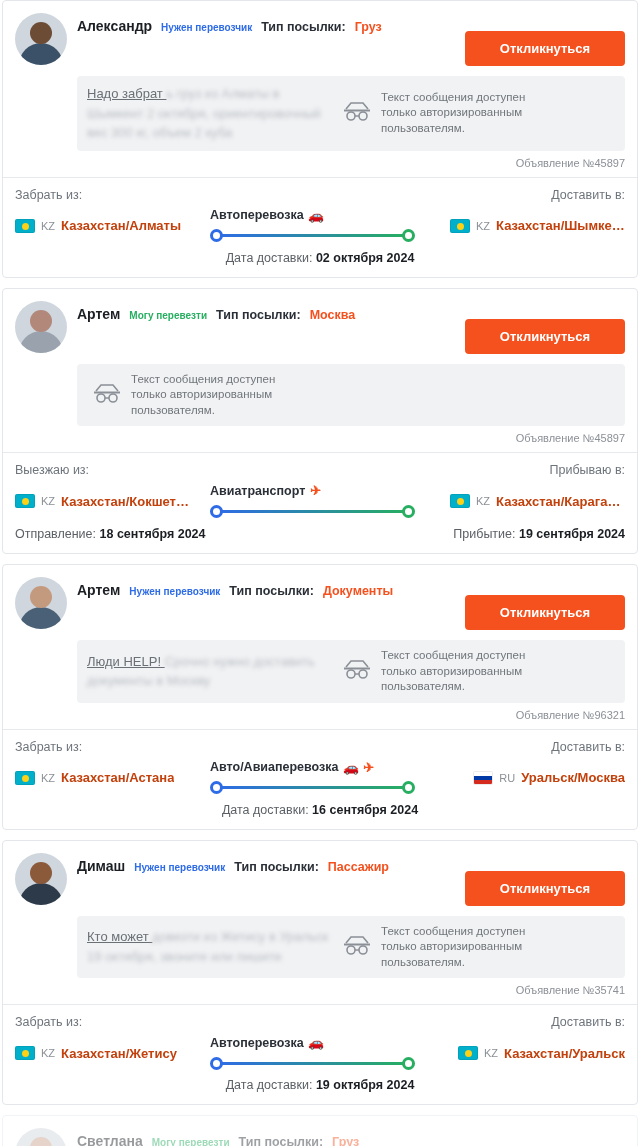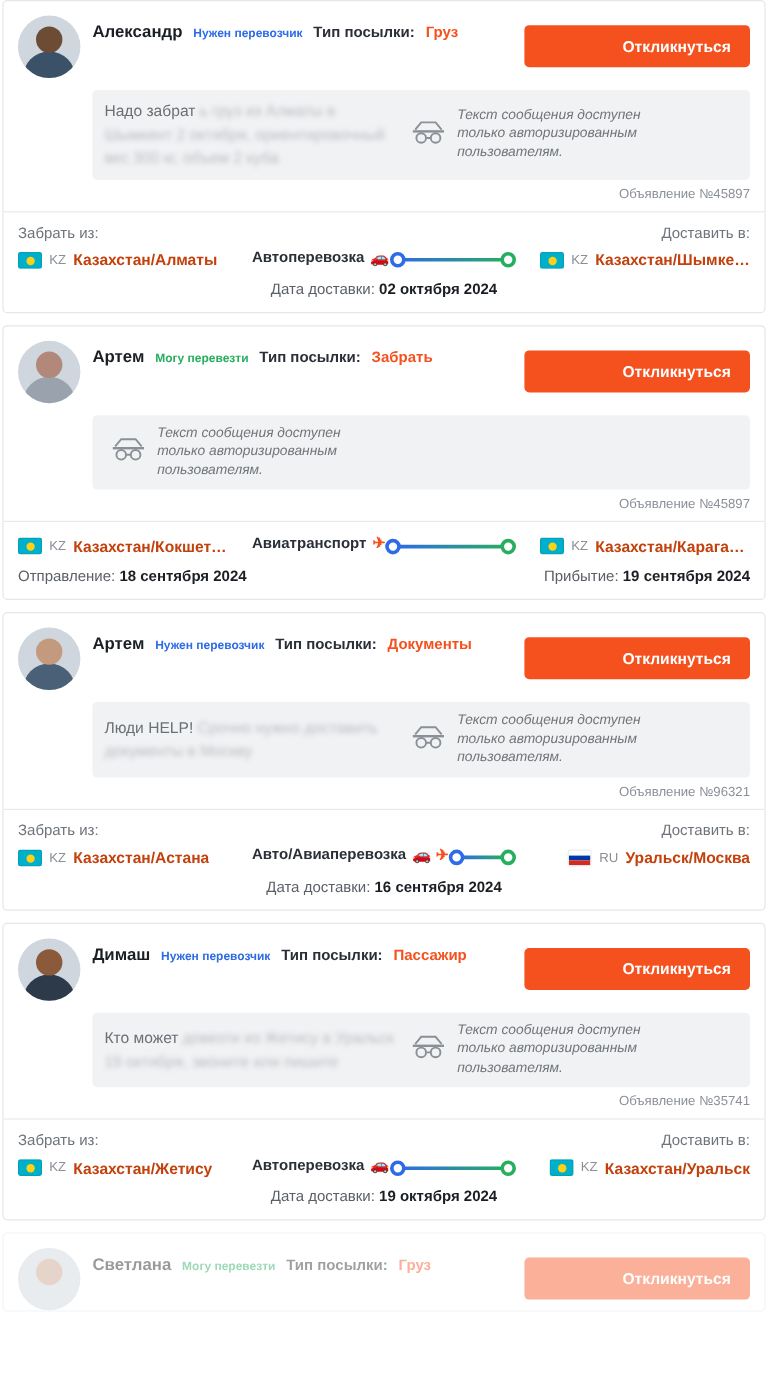--- a/index.html
+++ b/index.html
@@ -89,64 +89,63 @@
 
   .respond-btn {
     flex: 0 0 auto;
     background: #f4511e;
     color: #fff;
     border: none;
     border-radius: 4px;
     font-size: 13px;
     font-weight: bold;
     padding: 10px 16px;
-    width: 188px;
-    text-align: right;
+    width: 160px;
+    text-align: center;
     cursor: pointer;
     font-family: "Liberation Sans", sans-serif;
-    margin-top: 8px;
+    margin-top: 18px;
   }
 
   .msg-block {
     margin: 10px 12px 0 74px;
     background: #f1f2f4;
     border-radius: 4px;
     min-height: 52px;
     display: flex;
     align-items: center;
     position: relative;
     padding: 8px 10px;
   }
   .msg-text {
     font-size: 13px;
     color: #9aa0a6;
     line-height: 1.5;
     flex: 1 1 auto;
     filter: blur(0px);
     max-width: 250px;
   }
-  .msg-text .sharp { color: #6b7076; }
+  .msg-text .sharp { color: #6b7076; text-decoration: underline; }
   .msg-text .blurred {
     color: #b9bdc2;
     filter: blur(2.2px);
   }
   .msg-overlay {
     display: flex;
     align-items: center;
     gap: 8px;
     flex: 0 0 auto;
     margin-left: 4px;
   }
   .incognito-icon { width: 32px; height: 22px; }
   .msg-note {
     font-size: 11.5px;
     color: #70757a;
     line-height: 1.35;
     width: 180px;
-    font-style: italic;
   }
 
   .ad-number {
     text-align: right;
     font-size: 11px;
     color: #8b9097;
     padding: 6px 12px 8px 12px;
   }
 
   .divider { height: 1px; background: #e6e9ed; }
@@ -205,22 +204,22 @@
     font-weight: bold;
     color: #c2410c;
     white-space: nowrap;
     overflow: hidden;
     text-overflow: ellipsis;
   }
 
   .middle {
     flex: 1 1 auto;
     display: flex;
-    flex-direction: row;
-    align-items: center;
+    flex-direction: column;
+    align-items: flex-start;
     min-width: 0;
   }
   .transport {
     font-size: 12.5px;
     font-weight: bold;
     color: #2b3038;
     display: flex;
     align-items: center;
     gap: 5px;
     margin-bottom: 5px;
@@ -358,21 +357,21 @@
     <div class="card-top">
       <div class="avatar">
         <div class="body" style="background: rgb(154, 163, 173);"></div>
         <div class="head" style="background: rgb(178, 136, 122);"></div>
       </div>
       <div class="top-mid">
         <div class="name-row">
           <span class="uname">Артем</span>
           <span class="role can">Могу перевезти</span>
           <span class="ptype-label">Тип посылки:</span>
-          <span class="ptype-val">Забрать</span>
+          <span class="ptype-val">Москва</span>
         </div>
       </div>
       <button class="respond-btn">Откликнуться</button>
     </div>
 
     <div class="msg-block">
       <div class="msg-overlay">
         <span class="incognito">
           <svg class="incognito-icon" viewBox="0 0 32 22" xmlns="http://www.w3.org/2000/svg">
             <path d="M5 9 L10 3 H22 L27 9" fill="none" stroke="#8b9097" stroke-width="1.6"></path>
@@ -383,20 +382,24 @@
           </svg>
         </span>
         <span class="msg-note">Текст сообщения доступен только авторизированным пользователям.</span>
       </div>
     </div>
 
     <div class="ad-number">Объявление №45897</div>
     <div class="divider"></div>
 
     <div class="route">
+      <div class="route-heads">
+        <span>Выезжаю из:</span>
+        <span>Прибываю в:</span>
+      </div>
       <div class="route-main">
         <div class="endpoint">
           <span class="flag flag-kz">
               <span class="sun"></span>
             </span>
           <span class="cc">KZ</span>
           <span class="place">Казахстан/Кокшетау</span>
         </div>
         <div class="middle">
           <div class="transport">

